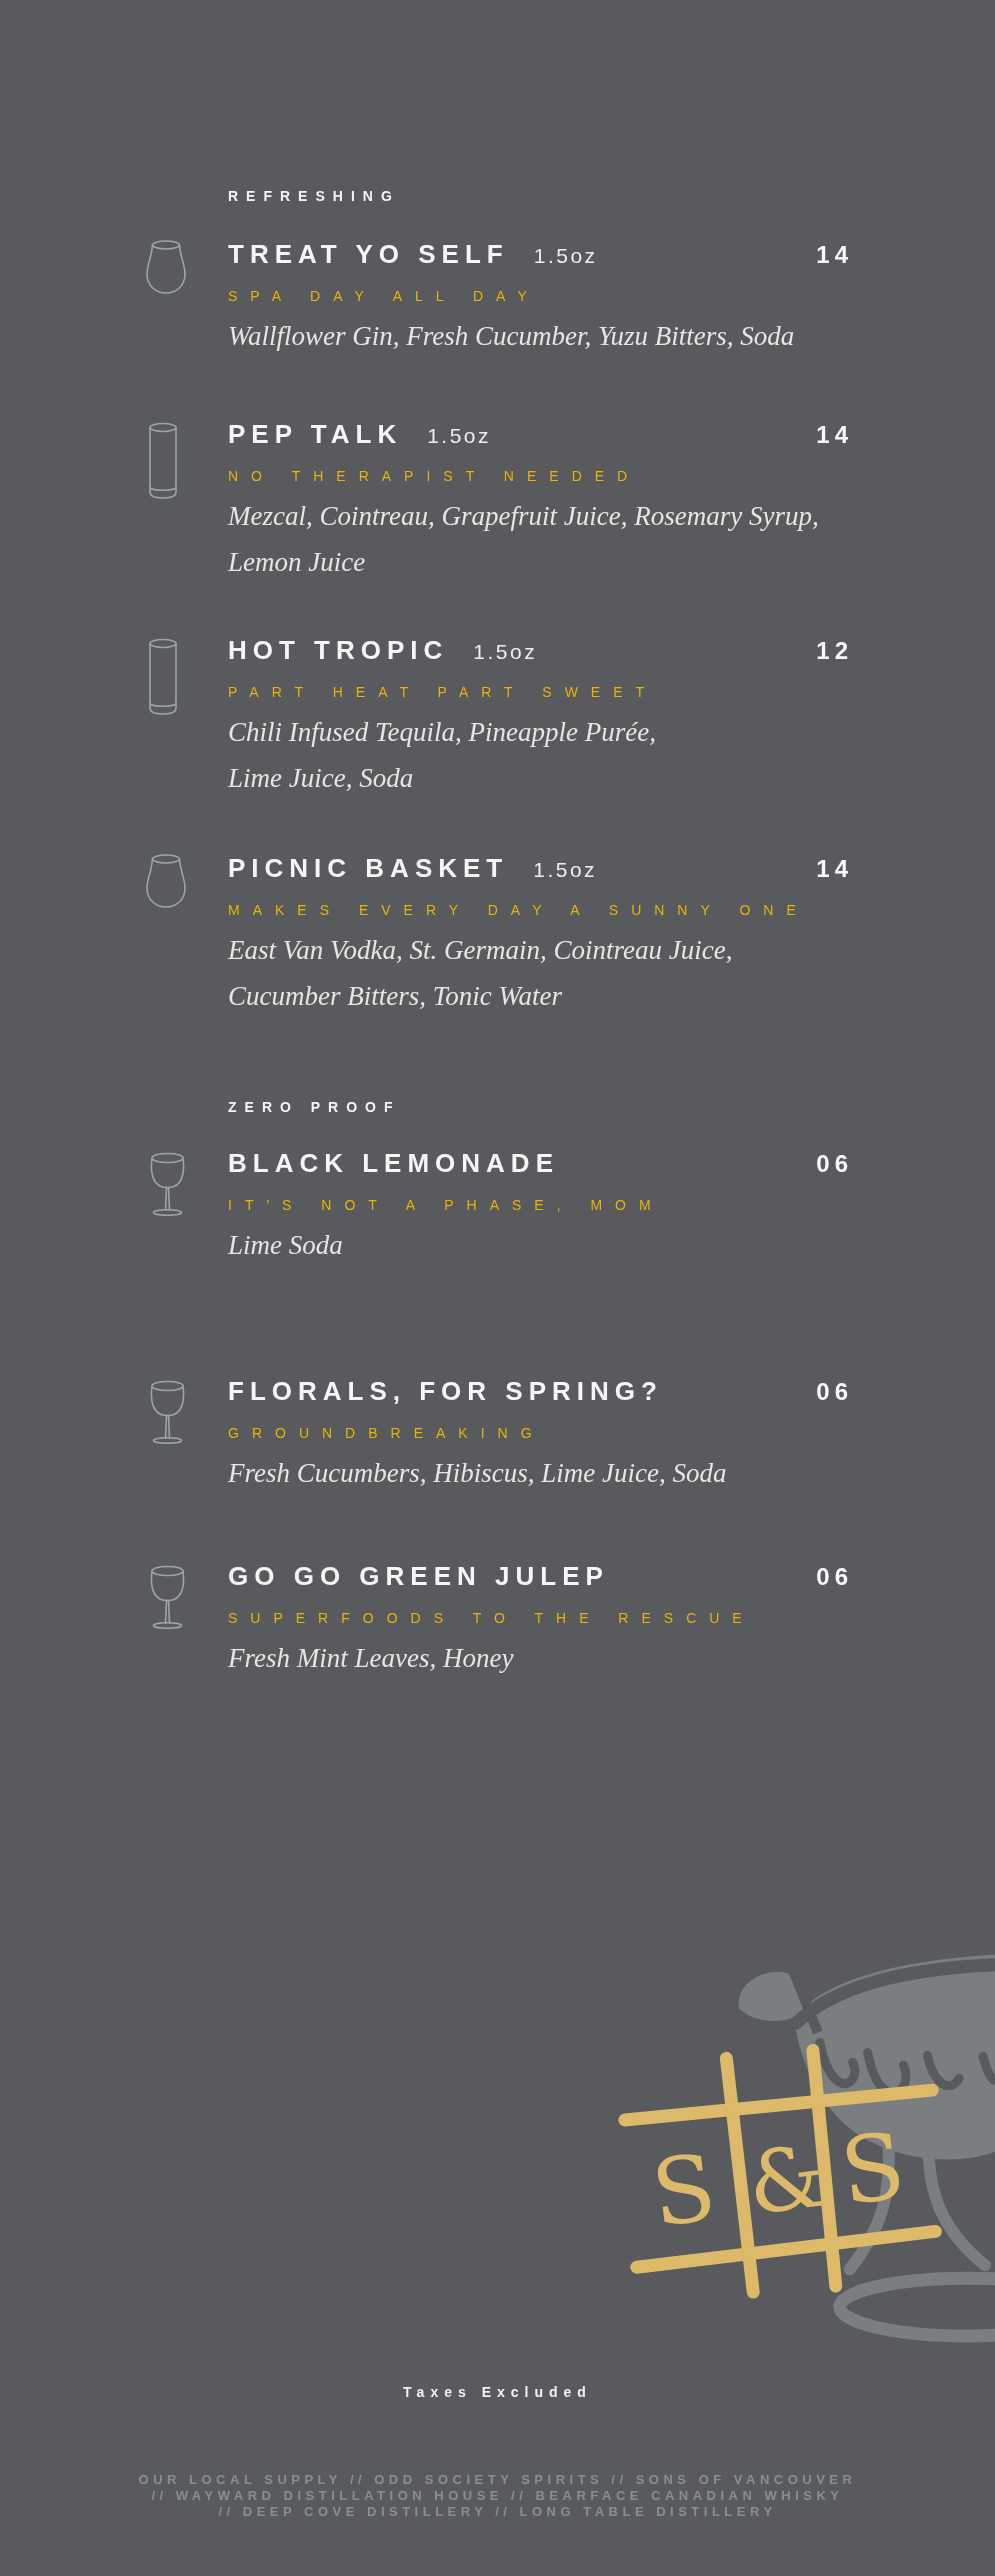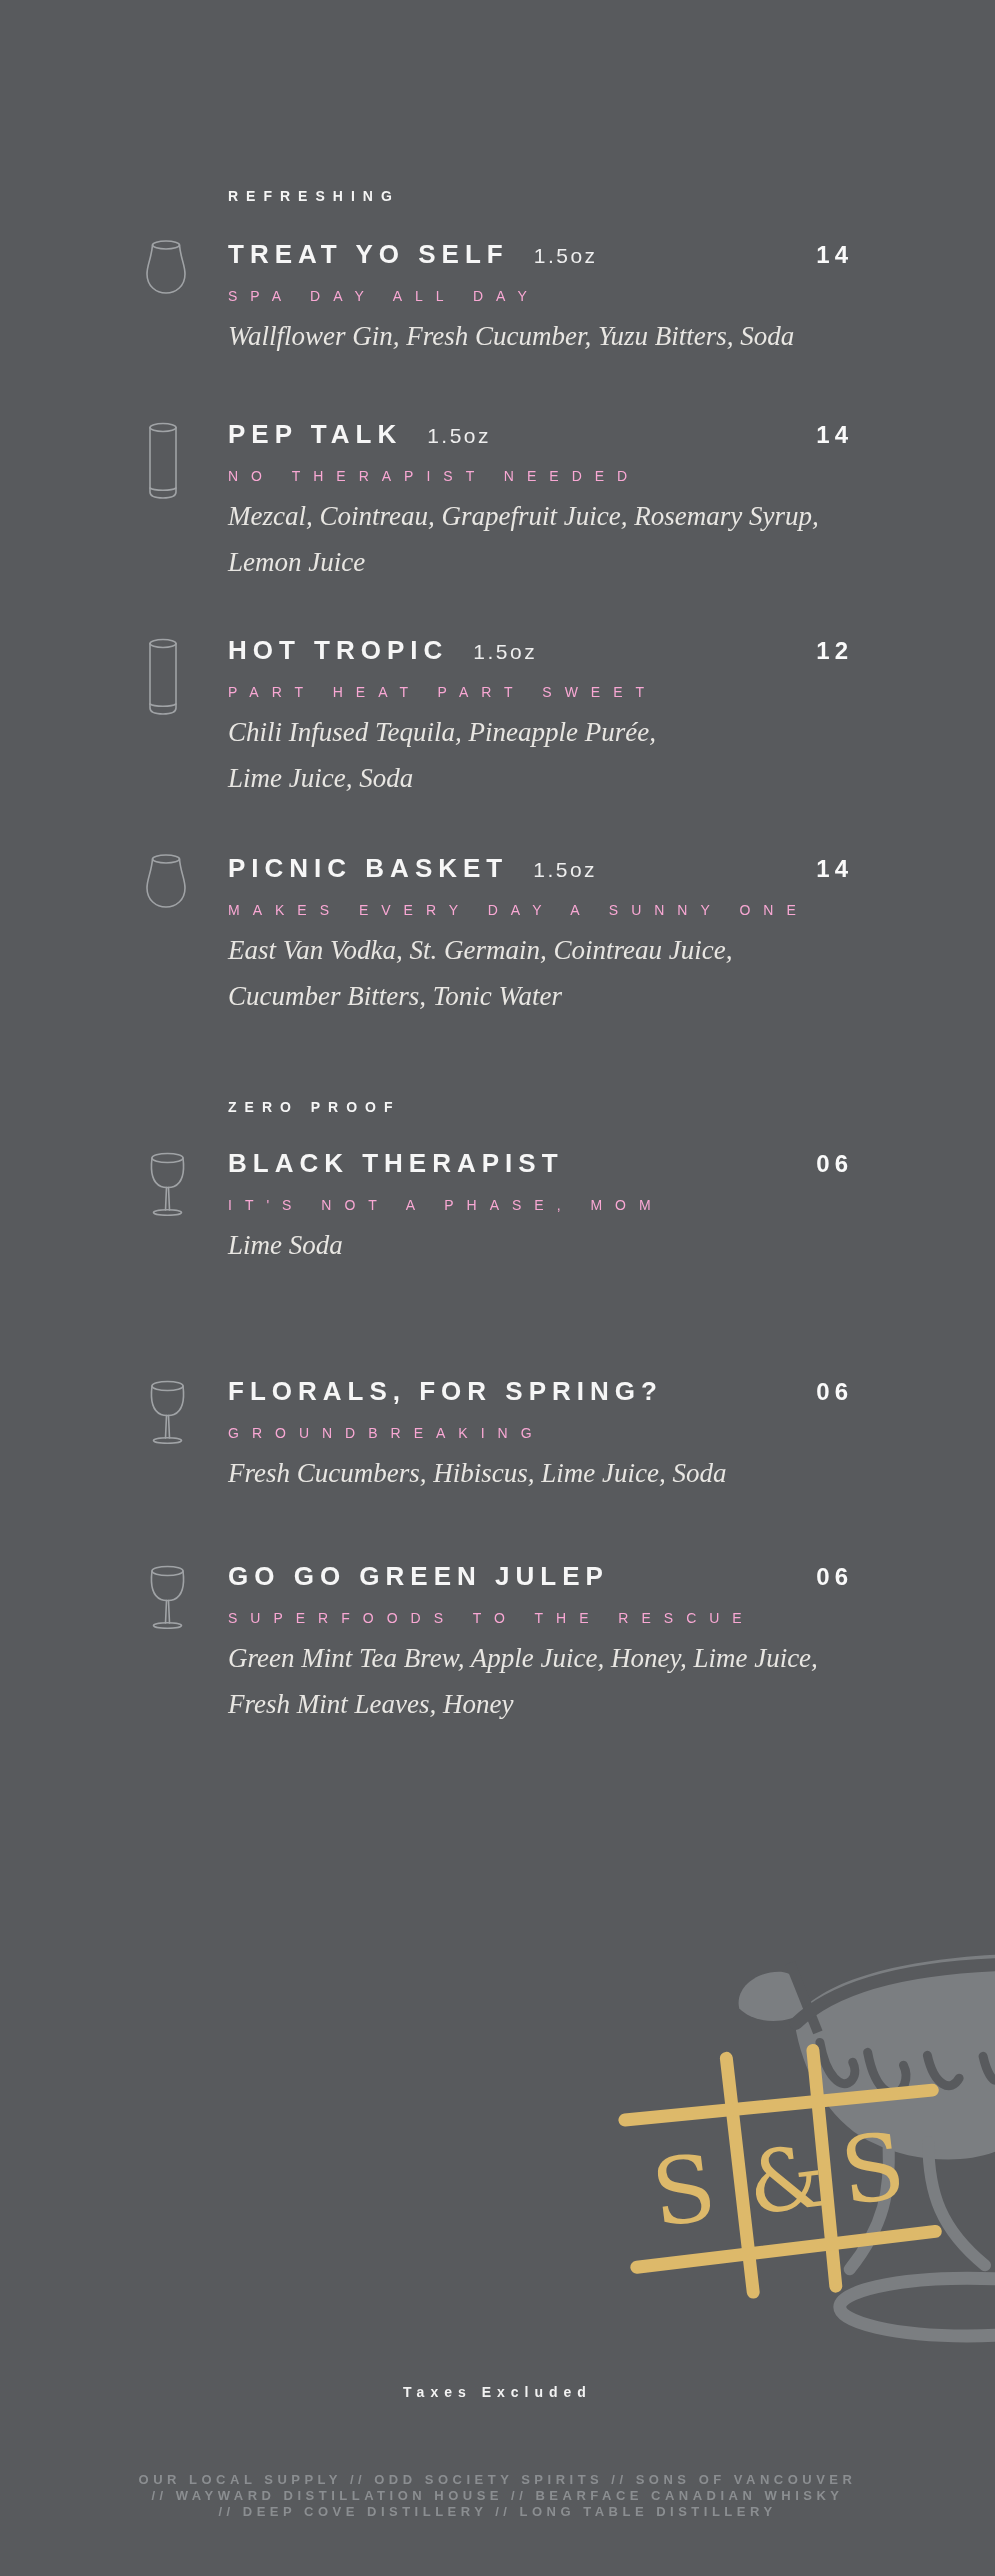--- a/index.html
+++ b/index.html
@@ -30,21 +30,21 @@
     letter-spacing:2.5px;color:#eeeeee;margin-left:25px;white-space:nowrap;
   }
   .item-price{
     margin-left:auto;margin-right:-5px;
     font:700 24px/1 "Liberation Sans",sans-serif;
     letter-spacing:5px;color:#fafafa;white-space:nowrap;
   }
   .item-tagline{
     position:absolute;top:48px;left:0;
     font:400 14px/1 "Liberation Sans",sans-serif;
-    letter-spacing:13px;color:#f9a8d4;white-space:nowrap;
+    letter-spacing:13px;color:#eab308;white-space:nowrap;
   }
   .item-ing{
     position:absolute;top:72px;left:0;width:657px;
     font:italic 400 27px/46px "Liberation Serif",serif;
     color:#e8e6e2;
   }
   .ing-line{white-space:nowrap;}
   .icon-stemless{left:144px;top:-3px;}
   .icon-highball{left:146px;top:1px;}
   .icon-wine{left:144px;top:2px;}
@@ -157,21 +157,21 @@
   <div class="glass-icon icon-wine">
     <svg width="47" height="70" viewBox="0 0 47 70">
       <ellipse cx="23.5" cy="6" rx="15.5" ry="4.5"></ellipse>
       <path d="M8,6 C6,22 9,31 17,34.5 C20,35.8 27,35.8 30,34.5 C38,31 41,22 39,6"></path>
       <path d="M22.5,35.5 L21.5,58 M24.5,35.5 L25.5,58"></path>
       <ellipse cx="23.5" cy="60.5" rx="14" ry="2.8"></ellipse>
     </svg>
   </div>
   <div class="item-body">
     <div class="title-row">
-      <span class="item-name">BLACK THERAPIST</span>
+      <span class="item-name">BLACK LEMONADE</span>
       <span class="item-size"></span>
       <span class="item-price">06</span>
     </div>
     <div class="item-tagline">IT'S NOT A PHASE, MOM</div>
     <div class="item-ing">
       <div class="ing-line">Lime Soda</div>
     </div>
   </div>
 </div>
 
@@ -208,21 +208,20 @@
     </svg>
   </div>
   <div class="item-body">
     <div class="title-row">
       <span class="item-name">GO GO GREEN JULEP</span>
       <span class="item-size"></span>
       <span class="item-price">06</span>
     </div>
     <div class="item-tagline">SUPERFOODS TO THE RESCUE</div>
     <div class="item-ing">
-      <div class="ing-line">Green Mint Tea Brew, Apple Juice, Honey, Lime Juice,</div>
       <div class="ing-line">Fresh Mint Leaves, Honey</div>
     </div>
   </div>
 </div>
 
 <div id="logo">
   <svg width="398" height="458" viewBox="0 0 400 460">
 
     <path d="M198,128 C225,92 295,70 400,64 L400,262 C360,277 308,268 280,254 C235,236 205,182 198,128 Z" fill="#7b7e81"></path>
 

